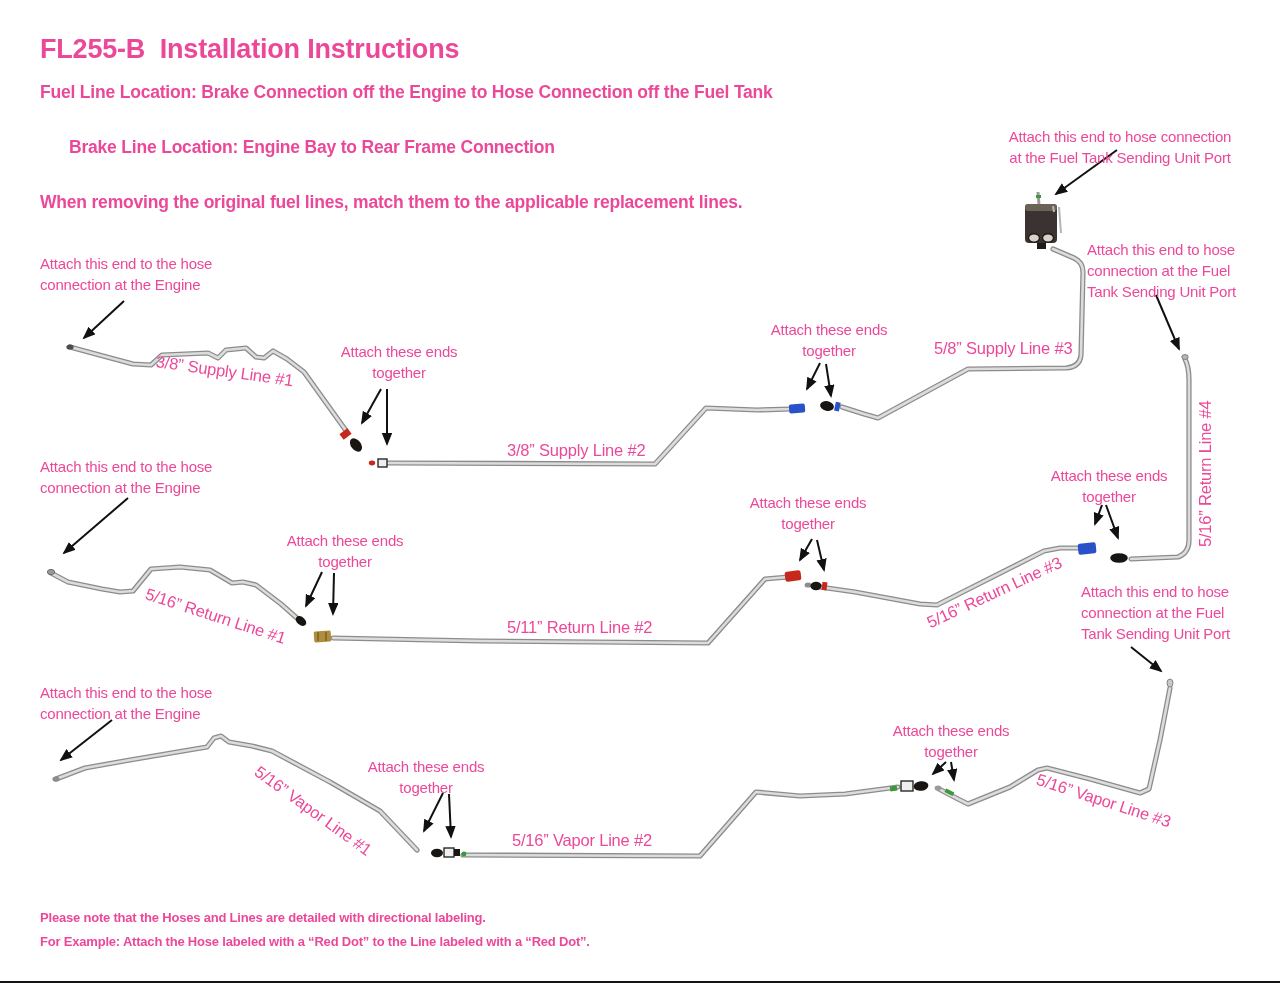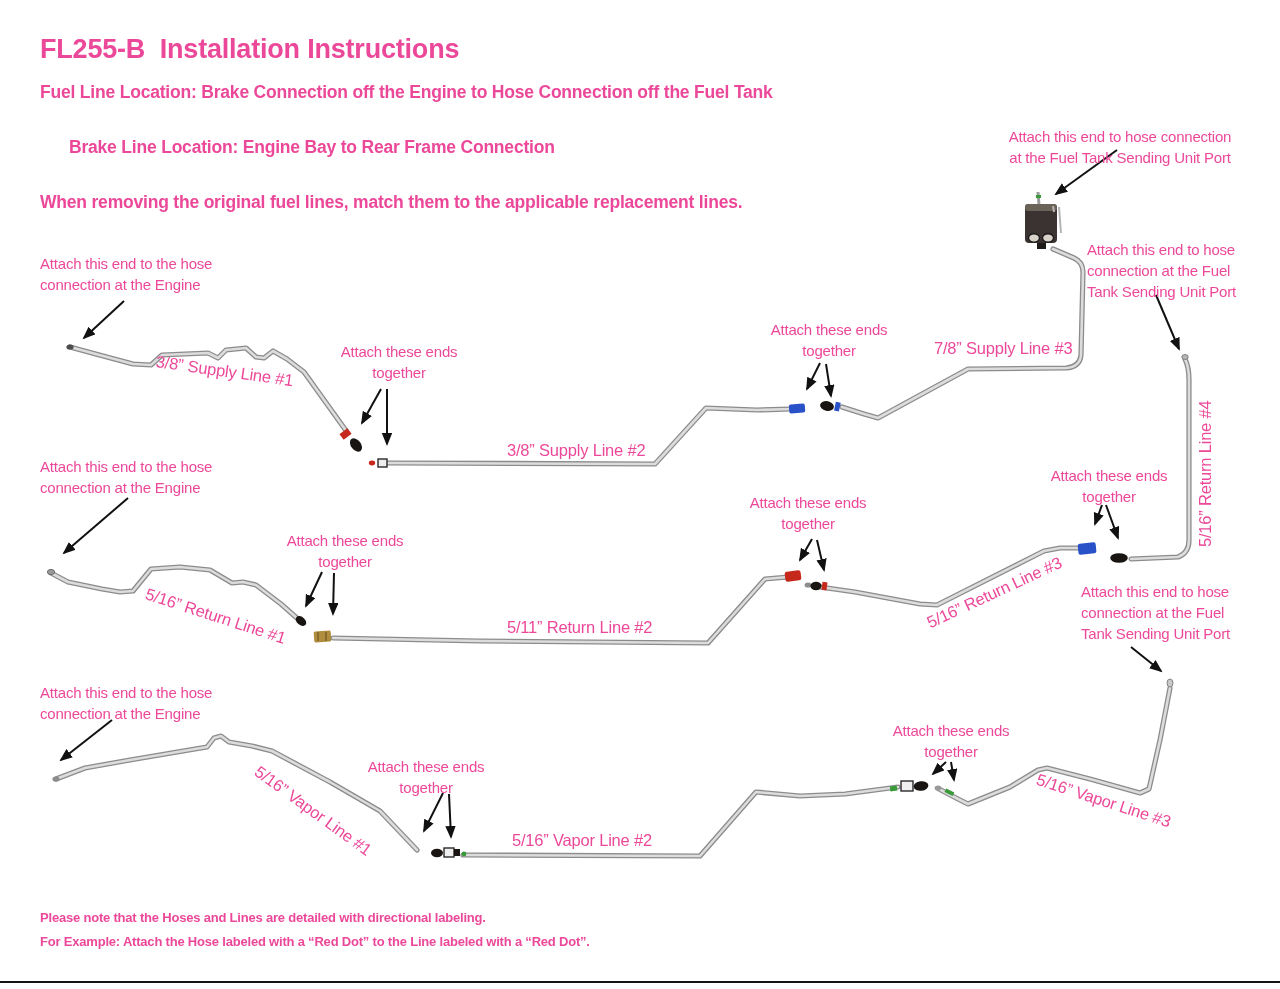--- a/index.html
+++ b/index.html
@@ -177,21 +177,21 @@
 Tank Sending Unit Port</div>
   <div class="co" style="left:40px;top:682px;width:210px;">Attach this end to the hose
 connection at the Engine</div>
   <div class="co" style="left:360px;top:756px;width:132px;text-align:center;">Attach these ends
 together</div>
   <div class="co" style="left:884px;top:720px;width:134px;text-align:center;">Attach these ends
 together</div>
 
   <div class="ll" style="left:156px;top:352px;transform:rotate(8deg);">3/8” Supply Line #1</div>
   <div class="ll" style="left:507px;top:441px;">3/8” Supply Line #2</div>
-  <div class="ll" style="left:934px;top:339px;">7/8” Supply Line #3</div>
+  <div class="ll" style="left:934px;top:339px;">5/8” Supply Line #3</div>
   <div class="ll vert" style="left:1196px;top:547px;transform:rotate(-90deg);">5/16” Return Line #4</div>
   <div class="ll" style="left:146px;top:584px;transform:rotate(18deg);">5/16” Return Line #1</div>
   <div class="ll" style="left:507px;top:618px;">5/11” Return Line #2</div>
   <div class="ll" style="left:928px;top:614px;transform:rotate(-25deg);">5/16” Return Line #3</div>
   <div class="ll" style="left:262px;top:762px;transform:rotate(36deg);transform-origin:0 0;">5/16” Vapor Line #1</div>
   <div class="ll" style="left:512px;top:831px;">5/16” Vapor Line #2</div>
   <div class="ll" style="left:1040px;top:770px;transform:rotate(18deg);transform-origin:0 0;">5/16” Vapor Line #3</div>
 
   <div class="footer">Please note that the Hoses and Lines are detailed with directional labeling.
 For Example: Attach the Hose labeled with a “Red Dot” to the Line labeled with a “Red Dot”.</div>

